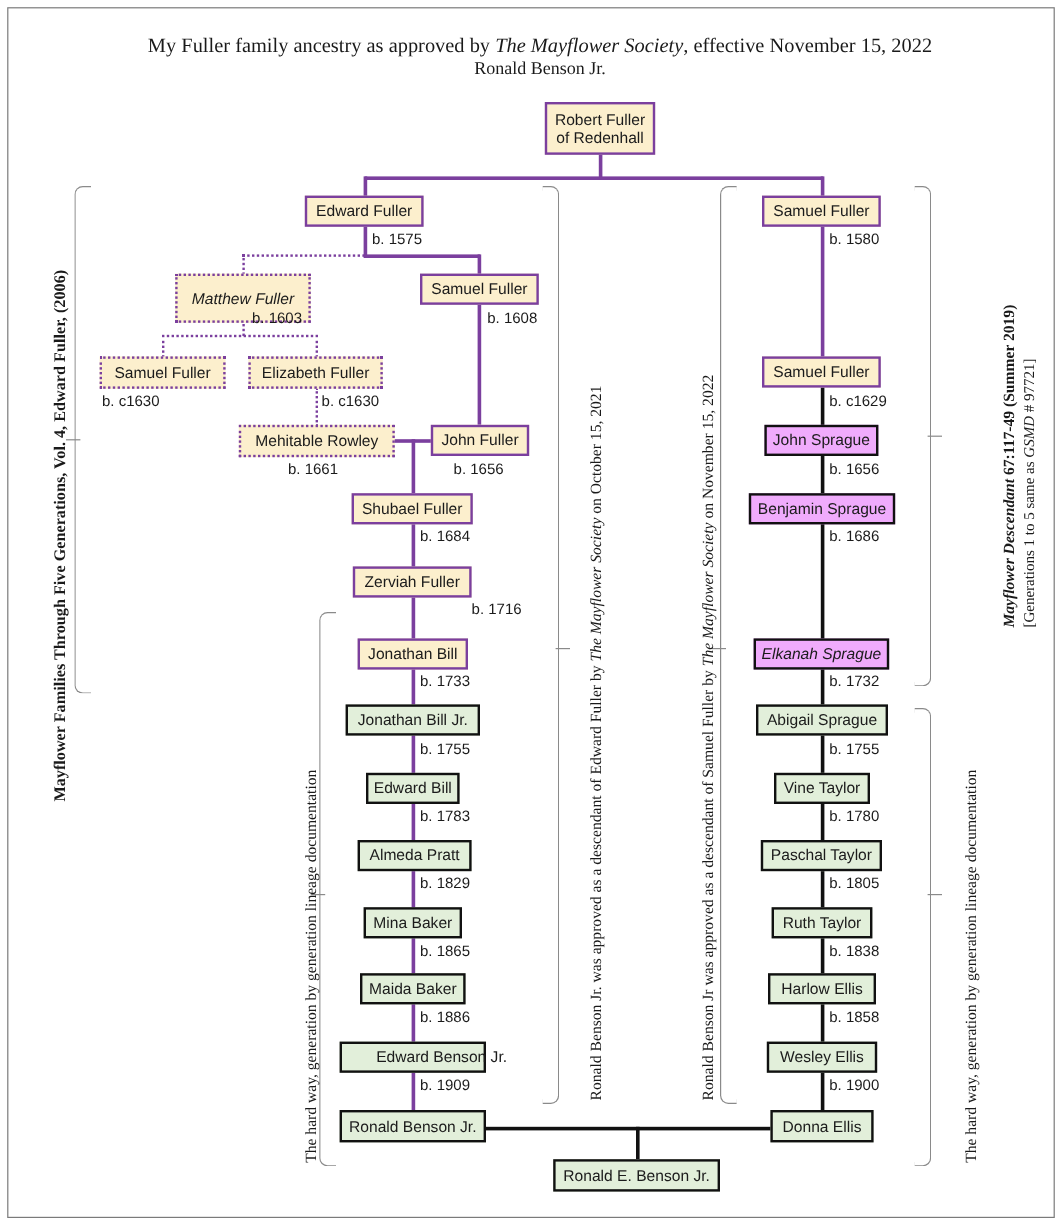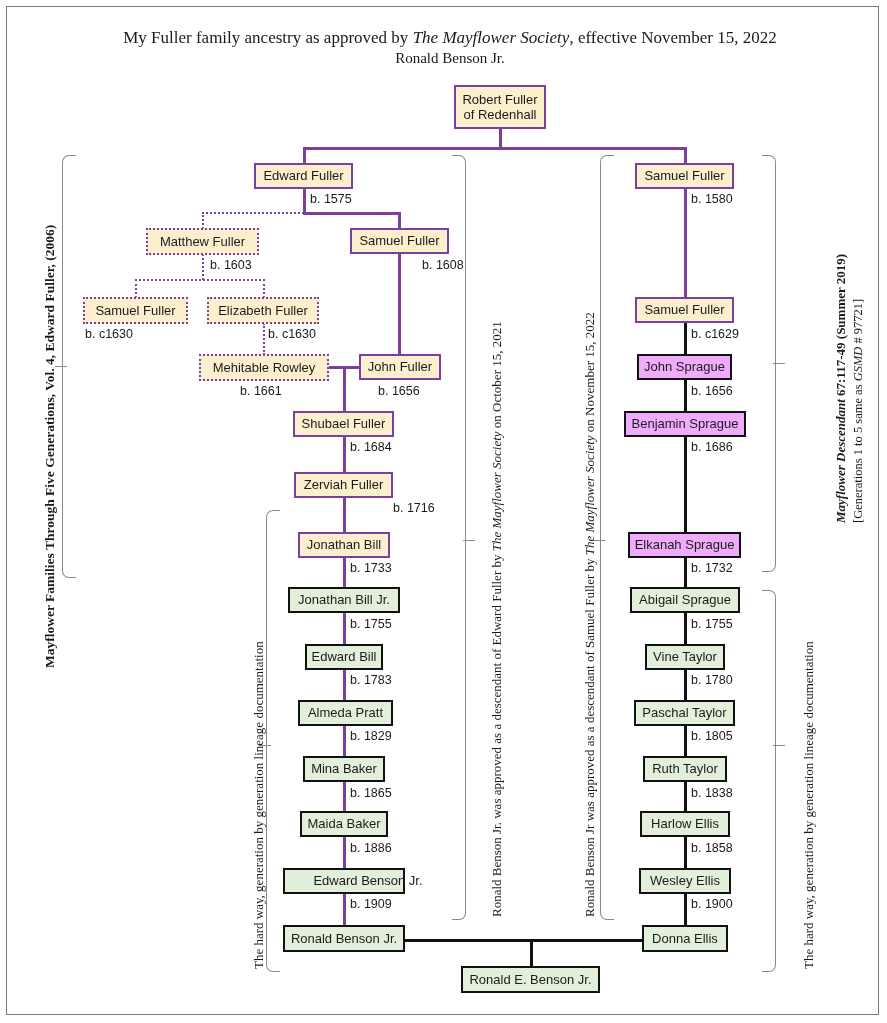--- a/index.html
+++ b/index.html
@@ -154,34 +154,34 @@
   <div class="ln v-blk" style="left:530px; top:939px; height:27px;"></div>
 
   <div class="node n-cream" style="left:454px; top:85px; width:92px; height:44px; flex-direction:column;">
     <span>Robert Fuller</span>
     <span>of Redenhall</span>
   </div>
 
   <div class="node n-cream" style="left:254px; top:163px; width:99px; height:26px;">Edward Fuller</div>
   <div class="bdate" style="left:310px; top:192px;">b. 1575</div>
 
-  <div class="node n-cream-dot" style="left:146px; top:228px; width:113px; height:27px;">Matthew Fuller</div>
+  <div class="node n-cream-dot" style="left:146px; top:228px; width:113px; height:41px;font-style:italic;">Matthew Fuller</div>
   <div class="bdate" style="left:210px; top:258px;">b. 1603</div>
 
   <div class="node n-cream-dot" style="left:83px; top:297px; width:105px; height:27px;">Samuel Fuller</div>
   <div class="bdate" style="left:85px; top:327px;">b. c1630</div>
 
   <div class="node n-cream-dot" style="left:207px; top:297px; width:112px; height:27px;">Elizabeth Fuller</div>
   <div class="bdate" style="left:268px; top:327px;">b. c1630</div>
 
   <div class="node n-cream-dot" style="left:199px; top:354px; width:130px; height:27px;">Mehitable Rowley</div>
   <div class="bdate" style="left:240px; top:384px;">b. 1661</div>
 
   <div class="node n-cream" style="left:350px; top:228px; width:99px; height:26px;">Samuel Fuller</div>
-  <div class="bdate" style="left:422px; top:258px;">b. 1608</div>
+  <div class="bdate" style="left:406px; top:258px;">b. 1608</div>
 
   <div class="node n-cream" style="left:359px; top:354px; width:82px; height:26px;">John Fuller</div>
   <div class="bdate" style="left:378px; top:384px;">b. 1656</div>
 
   <div class="node n-cream" style="left:293px; top:411px; width:101px; height:26px;">Shubael Fuller</div>
   <div class="bdate" style="left:350px; top:440px;">b. 1684</div>
 
   <div class="node n-cream" style="left:294px; top:472px; width:99px; height:26px;">Zerviah Fuller</div>
   <div class="bdate" style="left:350px; top:501px;padding-left:43px;">b. 1716</div>
 
@@ -213,21 +213,21 @@
 
   <div class="node n-cream" style="left:635px; top:297px; width:99px; height:26px;">Samuel Fuller</div>
   <div class="bdate" style="left:691px; top:327px;">b. c1629</div>
 
   <div class="node n-blue" style="left:637px; top:354px; width:95px; height:26px;">John Sprague</div>
   <div class="bdate" style="left:691px; top:384px;">b. 1656</div>
 
   <div class="node n-blue" style="left:624px; top:411px; width:122px; height:26px;">Benjamin Sprague</div>
   <div class="bdate" style="left:691px; top:440px;">b. 1686</div>
 
-  <div class="node n-blue" style="left:628px; top:532px; width:113px; height:26px;">Elkanah Sprague</div>
+  <div class="node n-blue" style="left:628px; top:532px; width:113px; height:26px;font-style:italic;">Elkanah Sprague</div>
   <div class="bdate" style="left:691px; top:561px;">b. 1732</div>
 
   <div class="node n-green" style="left:630px; top:587px; width:110px; height:26px;">Abigail Sprague</div>
   <div class="bdate" style="left:691px; top:617px;">b. 1755</div>
 
   <div class="node n-green" style="left:645px; top:644px; width:80px; height:26px;">Vine Taylor</div>
   <div class="bdate" style="left:691px; top:673px;">b. 1780</div>
 
   <div class="node n-green" style="left:634px; top:700px; width:101px; height:26px;">Paschal Taylor</div>
   <div class="bdate" style="left:691px; top:729px;">b. 1805</div>

